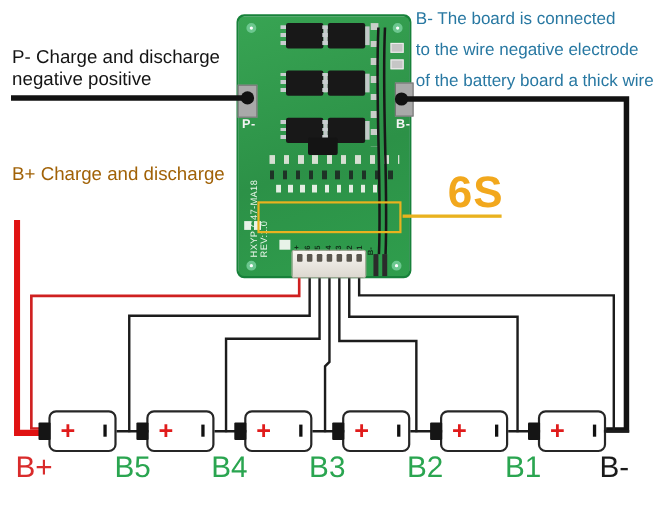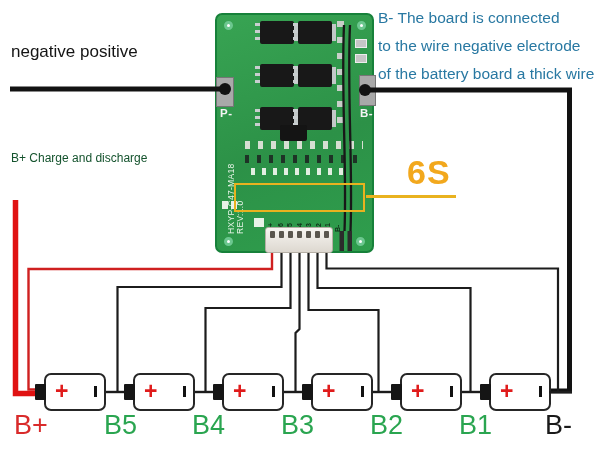--- a/index.html
+++ b/index.html
@@ -5,23 +5,23 @@
   html,body{margin:0;padding:0;background:#fff;}
   #stage{position:relative;width:600px;height:461px;background:#ffffff;overflow:hidden;
          font-family:"Liberation Sans","DejaVu Sans",sans-serif;}
   #stage *{box-sizing:border-box;}
 
   
   .note{position:absolute;z-index:6;}
   .note span{display:block;white-space:nowrap;}
   .note-pminus{left:11px;top:42px;font-size:17px;line-height:20px;color:#141414;}
   .note-bminus{left:378px;top:4px;font-size:15.5px;line-height:28px;color:#2878a2;}
-  .note-bplus{left:11px;top:145px;font-size:12px;line-height:27px;color:#14532d;}
-
-  .callout-6s{position:absolute;left:407px;top:153px;z-index:6;font-size:34px;font-weight:bold;
+  .note-bplus{left:11px;top:145px;font-size:17px;line-height:27px;color:#a16207;}
+
+  .callout-6s{position:absolute;left:407px;top:153px;z-index:6;font-size:40px;font-weight:bold;
               color:#f2a81d;letter-spacing:1px;}
   .callout-line{position:absolute;left:366px;top:195px;width:90px;height:3px;background:#e9b21f;z-index:5;}
   .callout-box{position:absolute;left:234px;top:183px;width:131px;height:29px;border:2.5px solid #e9b21f;z-index:4;}
 
   
   .board{position:absolute;left:215px;top:13px;width:159px;height:240px;z-index:1;
          background:linear-gradient(160deg,#38a453 0%,#2c9147 55%,#2f9e4d 100%);
          border:2px solid #17813a;border-radius:7px;}
   .hole{position:absolute;width:9px;height:9px;border-radius:50%;background:#fdfdfd;border:3px solid #6cc78f;}
   .hole.tl{left:7px;top:6px;} .hole.tr{left:140px;top:6px;}
@@ -168,20 +168,21 @@
     <div class="slot" style="left:3.5px"></div>
     <div class="slot" style="left:12.5px"></div>
     <div class="slot" style="left:21.5px"></div>
     <div class="slot" style="left:30.5px"></div>
     <div class="slot" style="left:39.5px"></div>
     <div class="slot" style="left:48.5px"></div>
     <div class="slot" style="left:57.5px"></div>
   </div>
 
   <div class="note note-pminus">
+    <span>P- Charge and discharge</span>
     <span>negative positive</span>
   </div>
   <div class="note note-bminus">
     <span>B- The board is connected</span>
     <span>to the wire negative electrode</span>
     <span>of the battery board a thick wire</span>
   </div>
   <div class="note note-bplus">
     <span>B+ Charge and discharge</span>
   </div>

